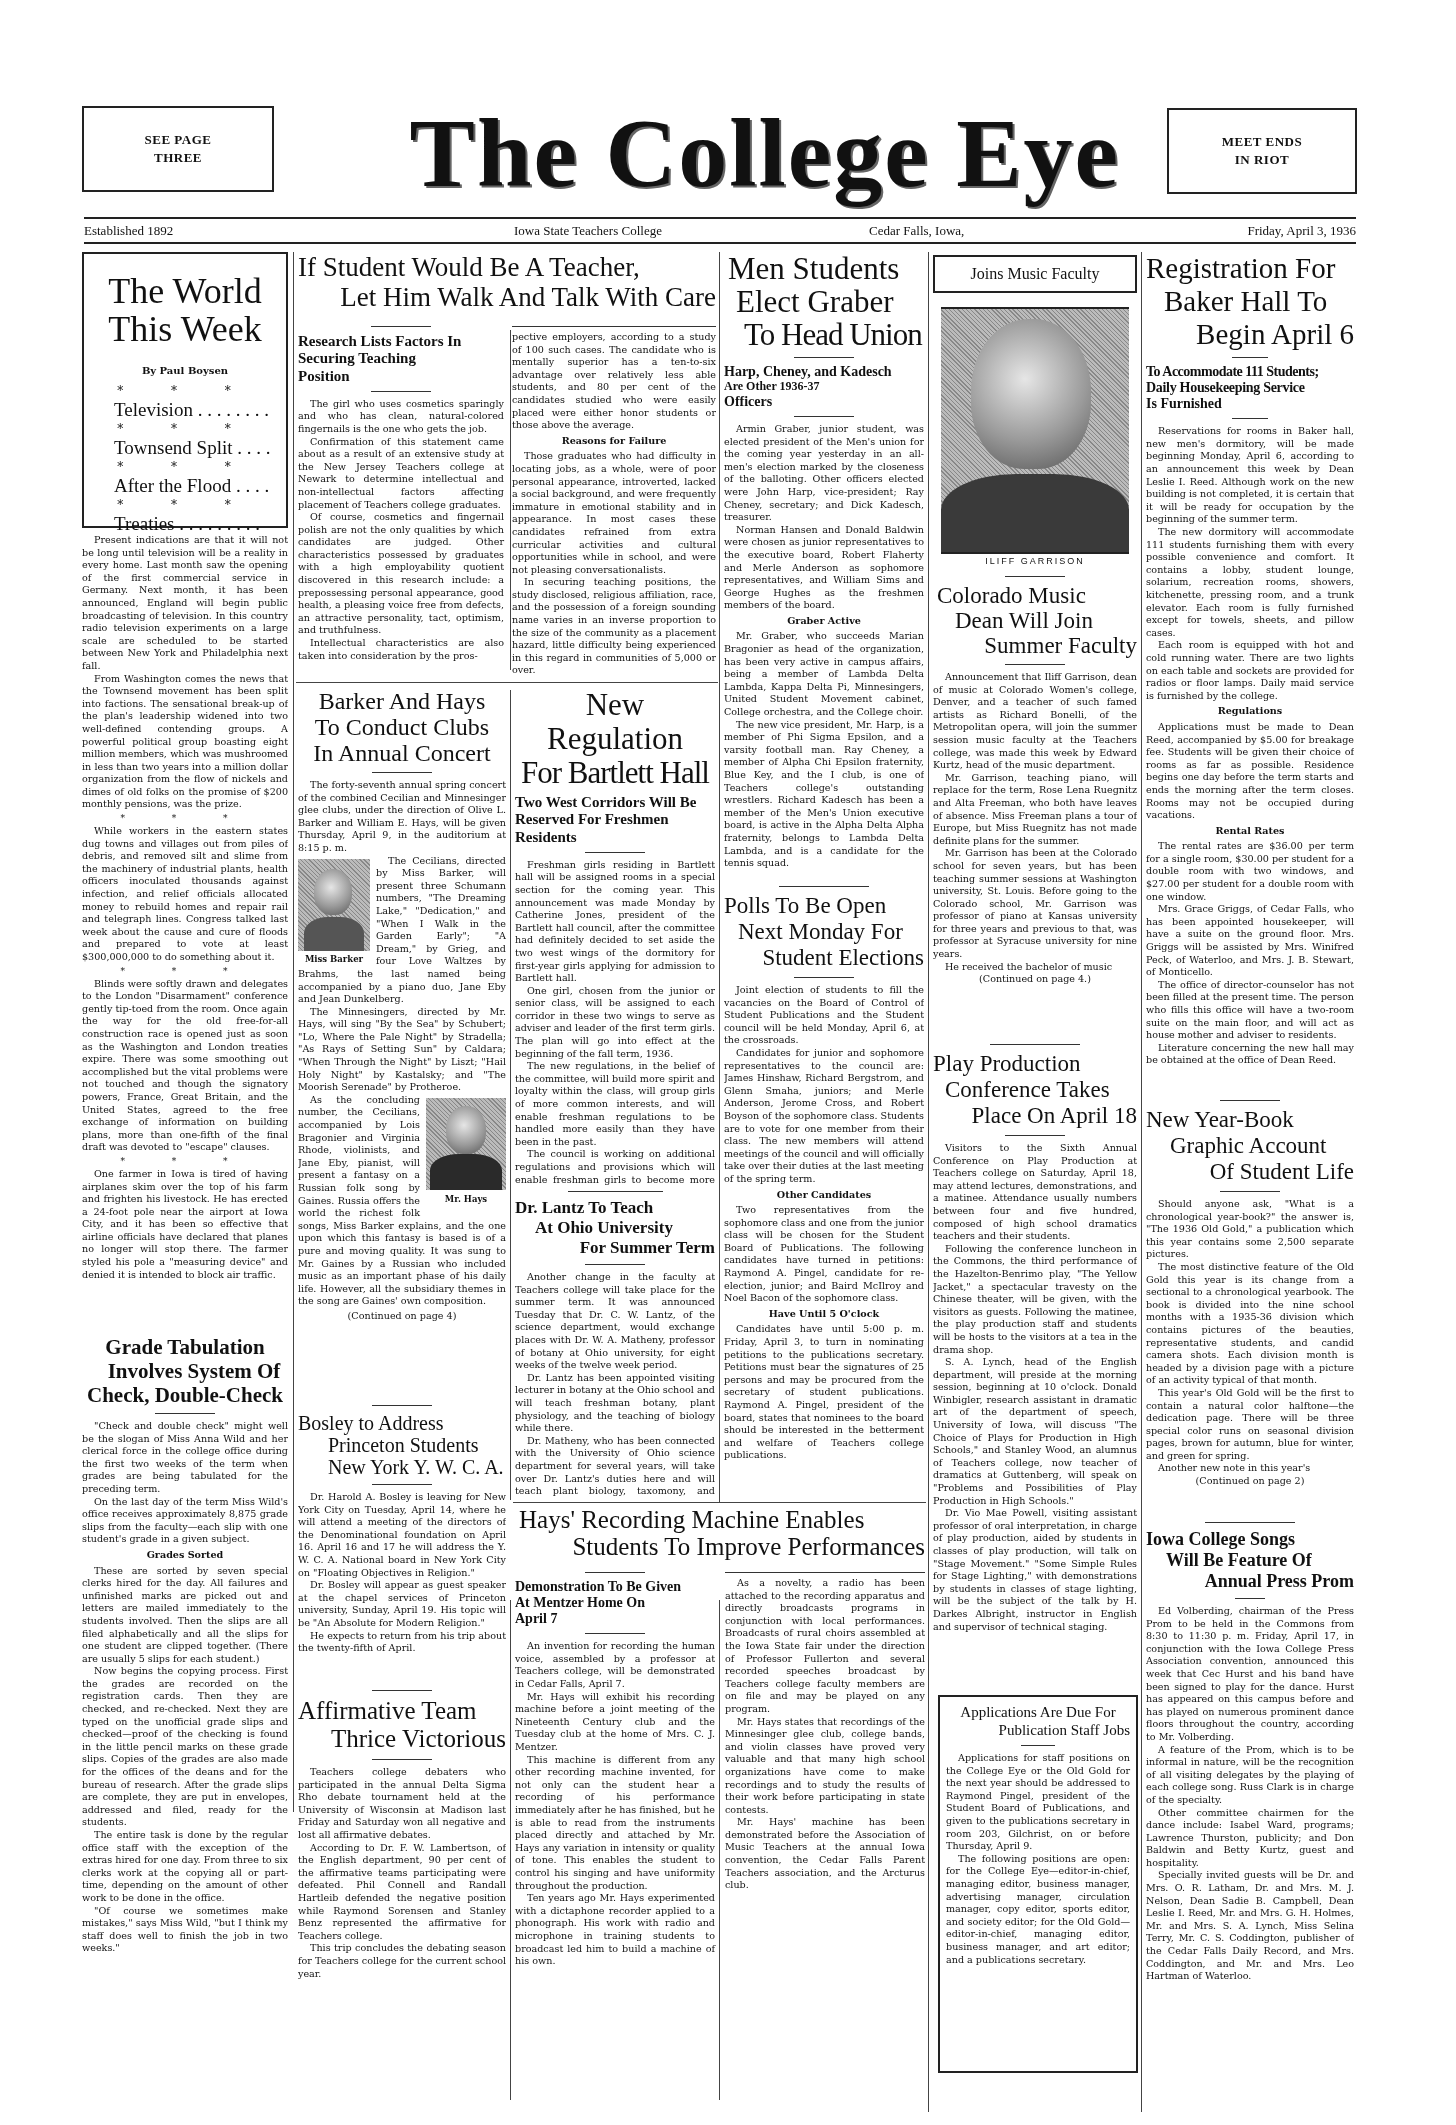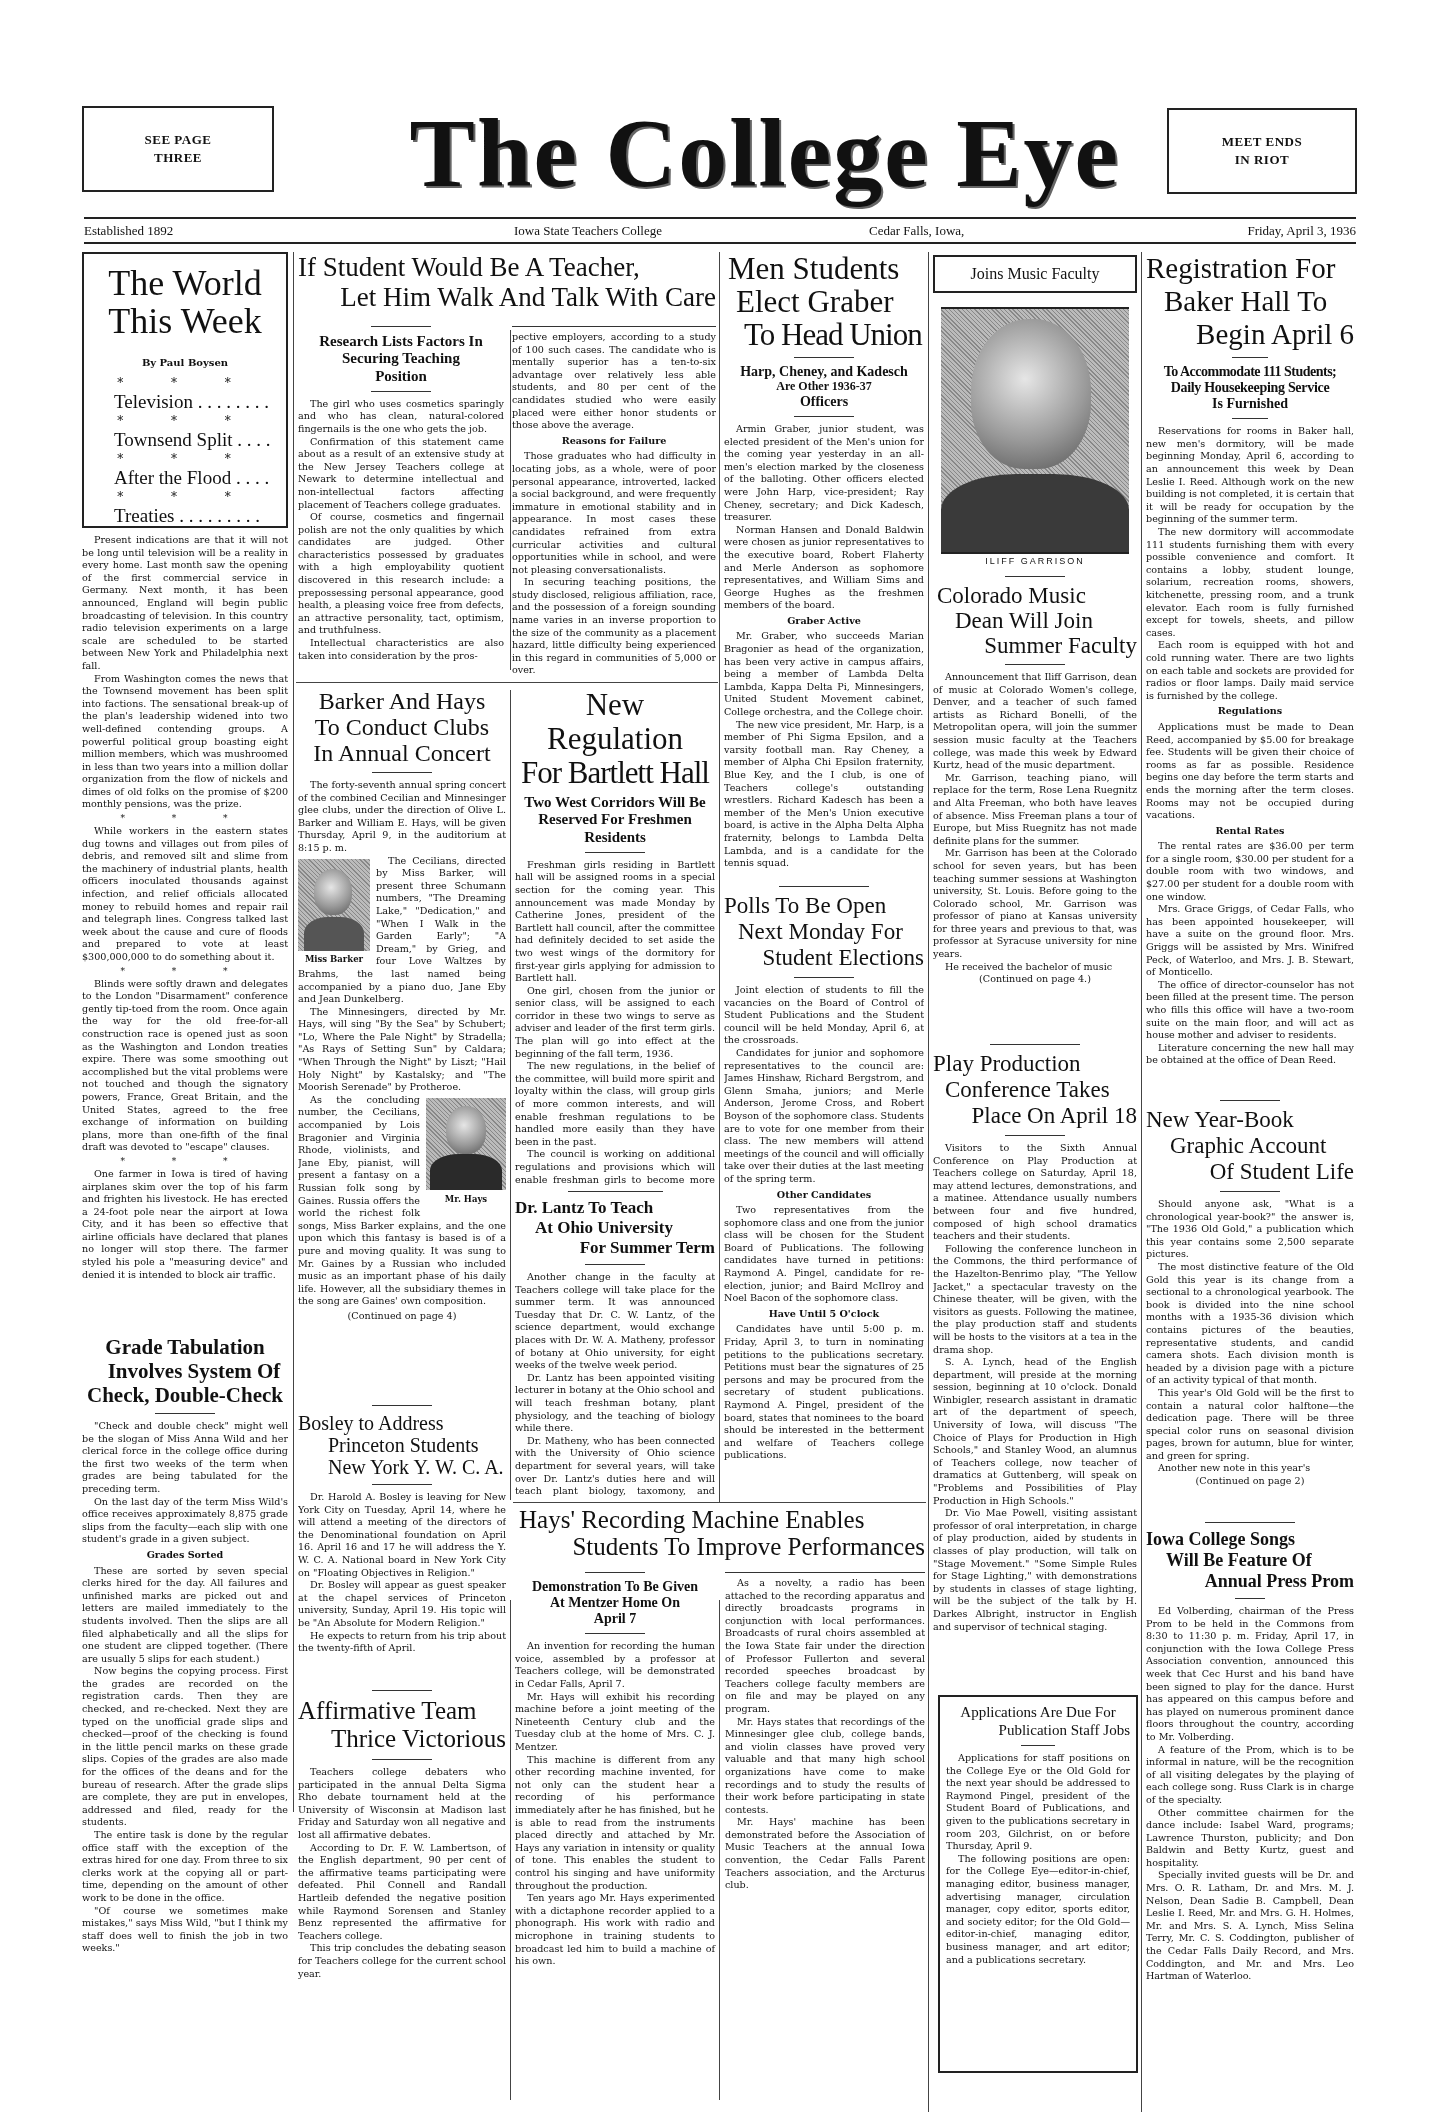--- a/index.html
+++ b/index.html
@@ -8,21 +8,21 @@
 .ear{position:absolute;border:2px solid #222;display:flex;align-items:center;justify-content:center;text-align:center;font-family:"Liberation Serif",serif;font-weight:bold;font-size:13px;line-height:18px;letter-spacing:.5px;white-space:pre-line}
 .logo{position:absolute;left:310px;top:98px;width:810px;height:110px;text-align:right;font-family:"Liberation Serif",serif;font-weight:bold;font-size:98px;line-height:110px;letter-spacing:2px;font-style:normal;color:#111;text-shadow:2px 2px 0 #666}
 .rule{position:absolute;left:84px;width:1272px;border-top:2px solid #222}
 .dateline{position:absolute;top:220px;left:84px;width:1272px;height:22px;font-family:"Liberation Serif",serif;font-size:13px;line-height:22px}
 .dateline span{position:absolute}
 .col{position:absolute;overflow:hidden}
 .vr{position:absolute;border-left:1px solid #444}
 .hd{font-family:"Liberation Serif",serif;color:#111;line-height:1.02}
 .body{font-family:"DejaVu Serif",serif;font-size:9.6px;line-height:12.6px;text-align:justify;hyphens:auto}
 .body p{text-indent:12px}
-.sub{font-family:"Liberation Serif",serif;font-weight:bold;text-align:center;line-height:1.15}
+.sub{font-family:"Liberation Serif",serif;font-weight:bold;text-align:left;line-height:1.15}
 .dash{width:60px;margin:6px auto;border-top:1.5px solid #333}
 .c{text-align:center}
 .r{text-align:right}
 .it{}
 .bold{font-weight:bold}
 .box{border:2px solid #222}
 .photo{background:repeating-linear-gradient(45deg,#888 0 1px,#bbb 1px 3px);position:relative;overflow:hidden}
 .photo .head{position:absolute;border-radius:48% 48% 44% 44%;background:radial-gradient(circle at 45% 40%,#e6e6e6,#9a9a9a 55%,#555);}
 .photo .suit{position:absolute;background:#2a2a2a;border-radius:40% 40% 0 0}
 .center-head{font-weight:bold;text-align:center;font-size:9.6px;margin:3px 0}
@@ -49,21 +49,21 @@
 <div class="vr" style="left:293px;top:252px;height:1560px"></div>
 <div class="vr" style="left:719px;top:252px;height:1250px"></div>
 <div class="vr" style="left:510px;top:330px;height:340px"></div>
 <div class="vr" style="left:510px;top:690px;height:810px"></div>
 <div class="vr" style="left:928px;top:252px;height:1860px"></div>
 <div class="vr" style="left:1141px;top:252px;height:1860px"></div>
 <div class="vr" style="left:510px;top:1600px;height:500px"></div>
 <div class="vr" style="left:719px;top:1600px;height:500px"></div>
 
 <div class="col" style="left:82px;top:252px;width:206px;height:1240px">
-  <div class="box" style="padding:10px 6px 4px;height:276px">
+  <div class="box" style="padding:18px 6px 4px;height:276px">
     <div class="hd c" style="font-size:36px;line-height:38px">The World</div>
     <div class="hd c" style="font-size:36px;line-height:38px">This Week</div>
     <div class="c bold" style="font-size:10px;margin:17px 0 8px">By Paul Boysen</div>
     <div class="dots">* * *</div>
     <div class="hd" style="font-size:19px;line-height:24px;padding-left:24px">Television . . . . . . . .</div>
     <div class="dots">* * *</div>
     <div class="hd" style="font-size:19px;line-height:24px;padding-left:24px">Townsend Split . . . .</div>
     <div class="dots">* * *</div>
     <div class="hd" style="font-size:19px;line-height:24px;padding-left:24px">After the Flood . . . .</div>
     <div class="dots">* * *</div>

